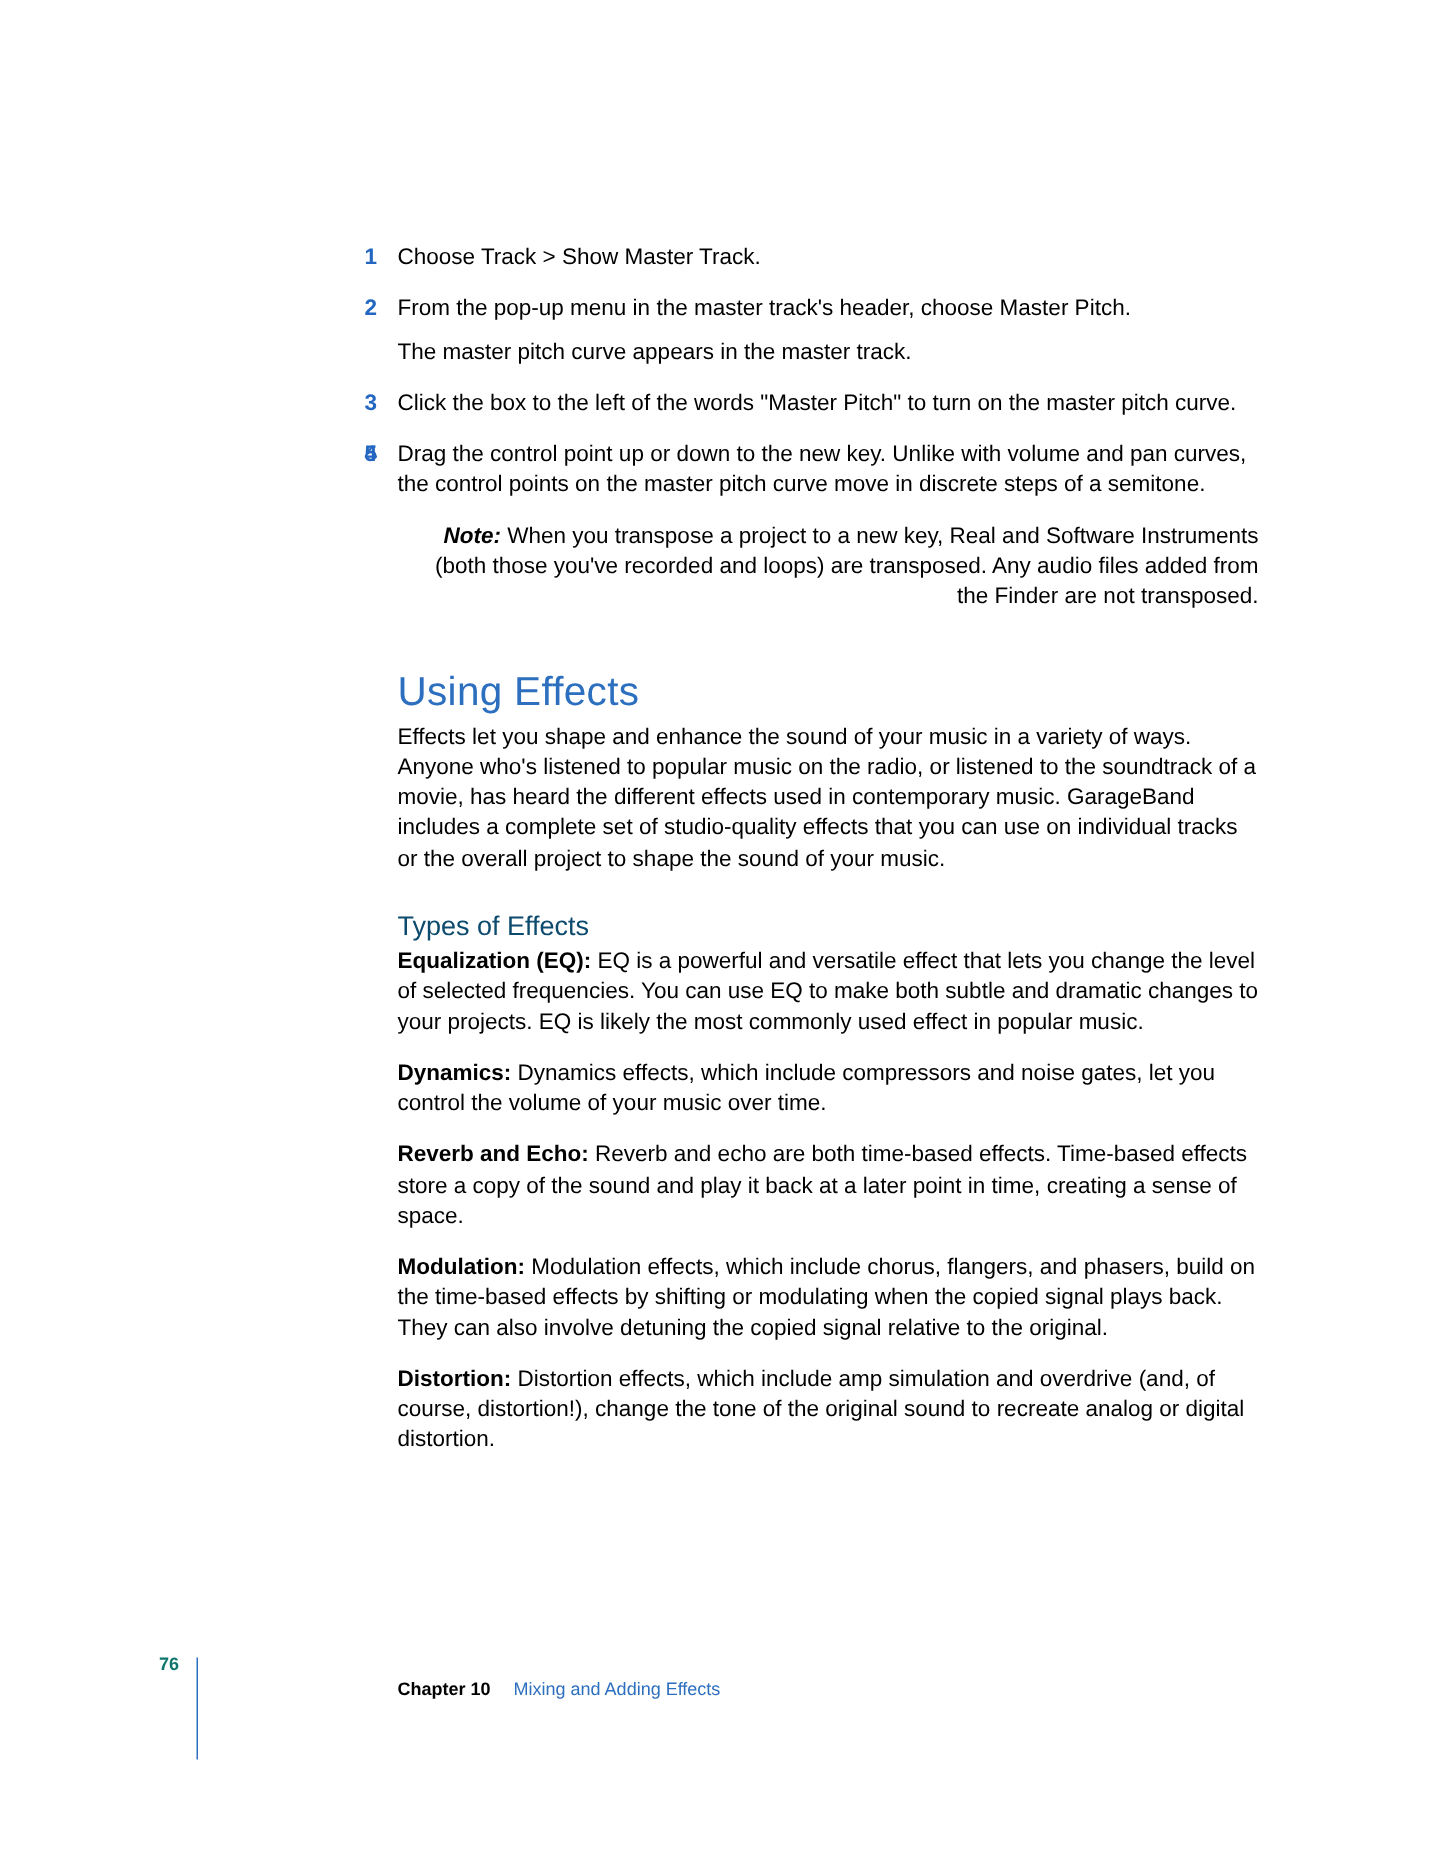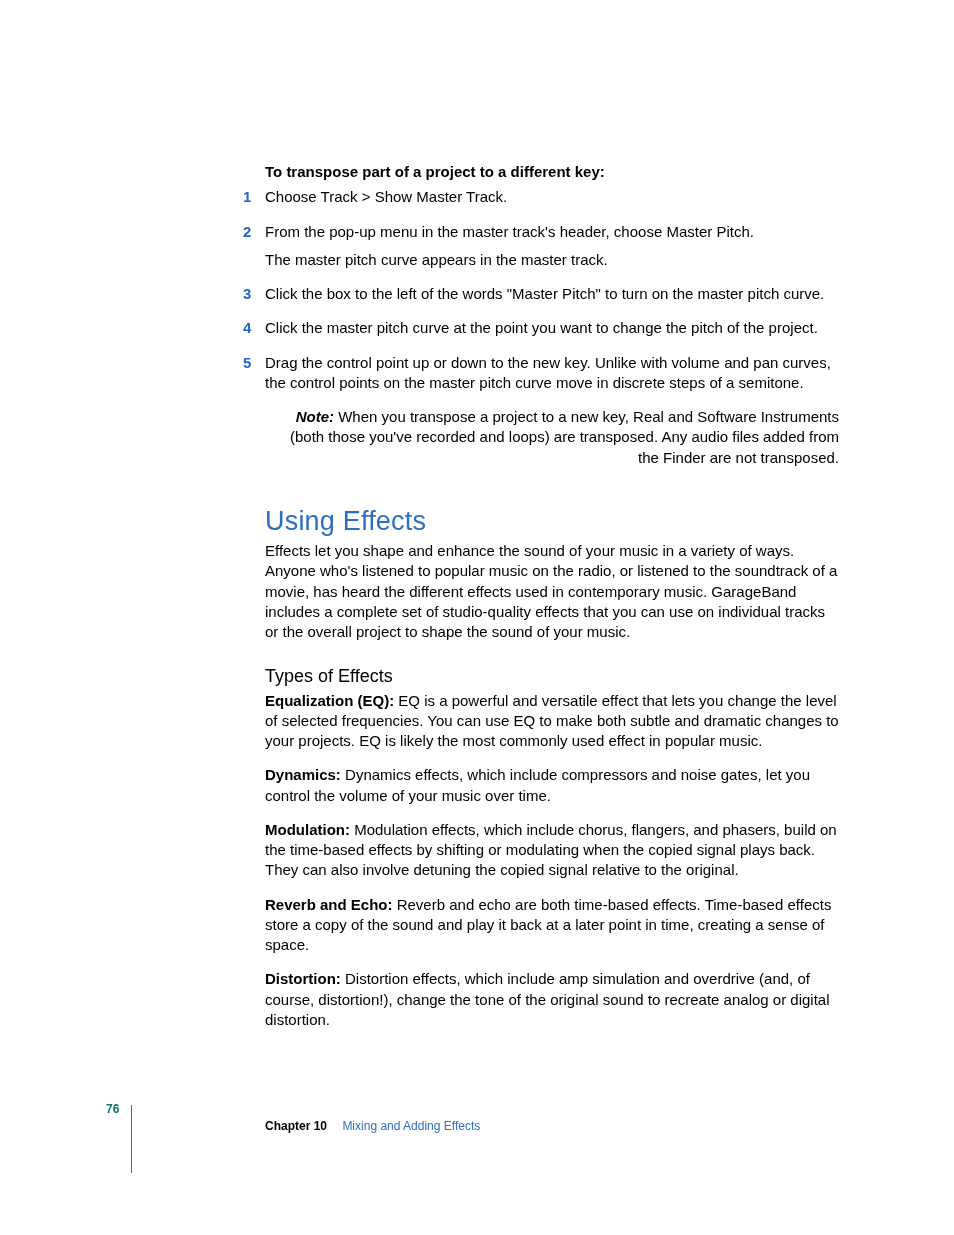--- a/index.html
+++ b/index.html
@@ -51,21 +51,21 @@
     }
     .h1 {
       color: #2d6fbf;
       font-size: 27px;
       font-weight: 400;
       margin-top: 35px;
       margin-bottom: 2px;
       letter-spacing: 0.2px;
     }
     .h2 {
-      color: #000000;
+      color: #0c4a6e;
       font-size: 18px;
       font-weight: 400;
       margin-top: 22px;
       margin-bottom: 2px;
     }
     .para {
       margin-bottom: 14px;
     }
     .def-label {
       font-weight: 700;
@@ -100,38 +100,36 @@
       top: 1105px;
       bottom: 62px;
       width: 1px;
       background: #2d6fbf;
     }
   </style>
 </head>
 <body>
 
 <div class="content">
-  <div class="task-heading">To transpose part of a project to a different key:</div>
   <ol class="step-list">
     <li class="step-item">
       <span class="step-num">1</span>
       <span>Choose Track &gt; Show Master Track.</span>
     </li>
     <li class="step-item">
       <span class="step-num">2</span>
       <span>From the pop-up menu in the master track's header, choose Master Pitch.</span>
       <div class="step-sub">The master pitch curve appears in the master track.</div>
     </li>
     <li class="step-item">
       <span class="step-num">3</span>
       <span>Click the box to the left of the words "Master Pitch" to turn on the master pitch curve.</span>
     </li>
     <li class="step-item">
       <span class="step-num">4</span>
-      <span>Click the master pitch curve at the point you want to change the pitch of the project.</span>
     </li>
     <li class="step-item">
       <span class="step-num">5</span>
       <span>Drag the control point up or down to the new key. Unlike with volume and pan curves, the control points on the master pitch curve move in discrete steps of a semitone.</span>
     </li>
   </ol>
   <div class="para note-block">
     <span class="note-label">Note:</span><span>  When you transpose a project to a new key, Real and Software Instruments (both those you've recorded and loops) are transposed. Any audio files added from the Finder are not transposed.</span>
   </div>
 
@@ -140,24 +138,24 @@
 
   <h2 class="h2">Types of Effects</h2>
 
   <div class="para">
     <span class="def-label">Equalization (EQ):</span><span>  EQ is a powerful and versatile effect that lets you change the level of selected frequencies. You can use EQ to make both subtle and dramatic changes to your projects. EQ is likely the most commonly used effect in popular music.</span>
   </div>
   <div class="para">
     <span class="def-label">Dynamics:</span><span>  Dynamics effects, which include compressors and noise gates, let you control the volume of your music over time.</span>
   </div>
   <div class="para">
-    <span class="def-label">Modulation:</span><span>  Modulation effects, which include chorus, flangers, and phasers, build on the time-based effects by shifting or modulating when the copied signal plays back. They can also involve detuning the copied signal relative to the original.</span>
+    <span class="def-label">Reverb and Echo:</span><span>  Reverb and echo are both time-based effects. Time-based effects store a copy of the sound and play it back at a later point in time, creating a sense of space.</span>
   </div>
   <div class="para">
-    <span class="def-label">Reverb and Echo:</span><span>  Reverb and echo are both time-based effects. Time-based effects store a copy of the sound and play it back at a later point in time, creating a sense of space.</span>
+    <span class="def-label">Modulation:</span><span>  Modulation effects, which include chorus, flangers, and phasers, build on the time-based effects by shifting or modulating when the copied signal plays back. They can also involve detuning the copied signal relative to the original.</span>
   </div>
   <div class="para">
     <span class="def-label">Distortion:</span><span>  Distortion effects, which include amp simulation and overdrive (and, of course, distortion!), change the tone of the original sound to recreate analog or digital distortion.</span>
   </div>
 </div>
 
 <div class="footer">
   <span class="page-num">76</span>
   <span class="footer-inner">
     <span class="chapter-label">Chapter 10</span>

